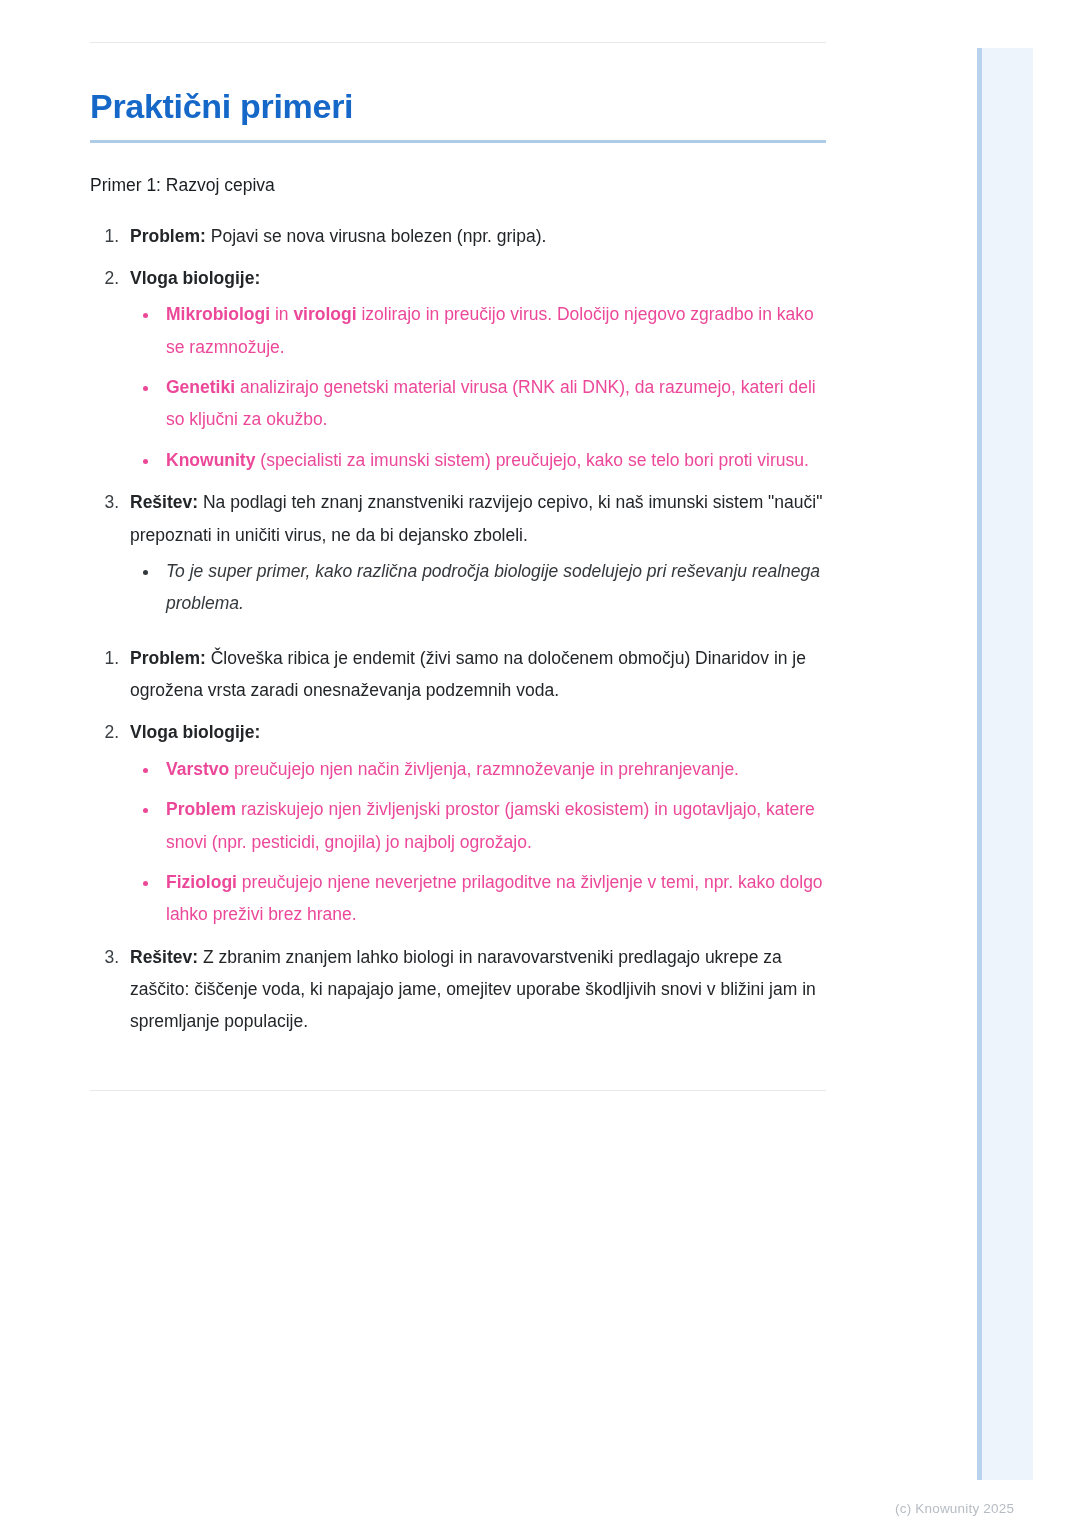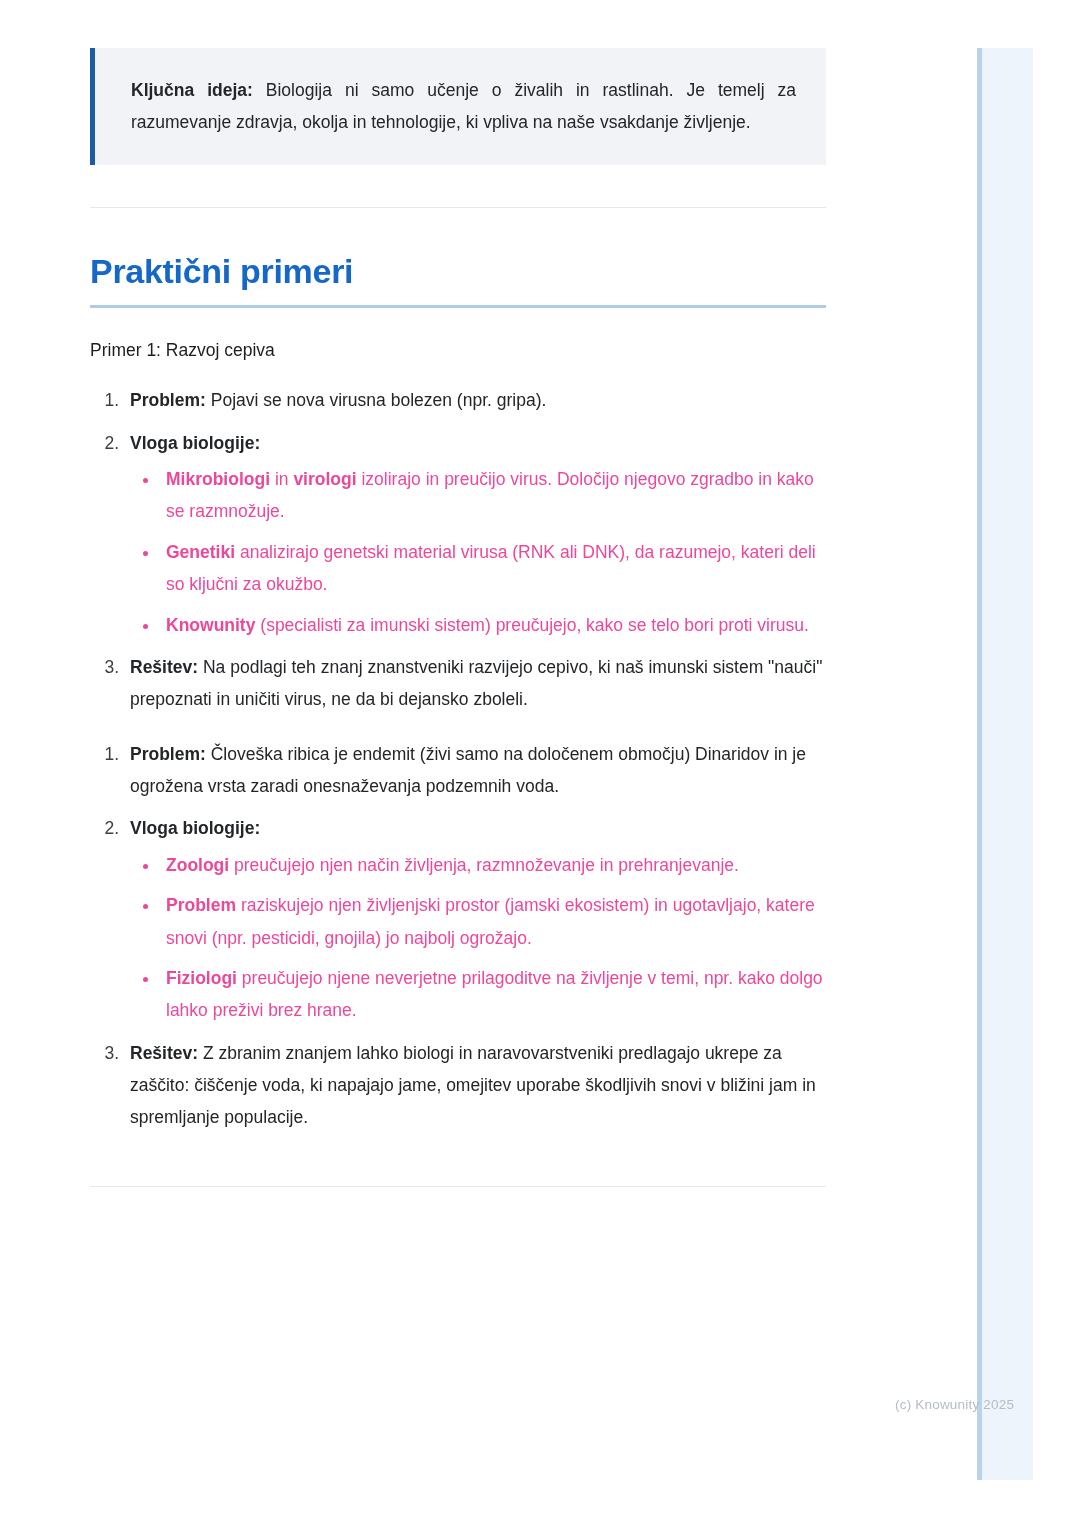--- a/index.html
+++ b/index.html
@@ -119,37 +119,34 @@
   ul.sub > li b { font-weight: 700; }
   ul.sub > li.note {
     font-style: italic;
     color: #33383d;
   }
 
   
   #watermark {
     position: absolute;
     left: 895px;
-    top: 1397px;
+    top: 1501px;
     font-size: 13.5px;
     color: #b6bcc4;
     white-space: nowrap;
     letter-spacing: 0.2px;
   }
 </style>
 </head>
 <body>
 
 <div id="right-panel"></div>
 
 <div id="content">
 
-  <div class="callout">
-    <p><b>Ključna ideja:</b><span> Biologija ni samo učenje o živalih in rastlinah. Je temelj za razumevanje zdravja, okolja in tehnologije, ki vpliva na naše vsakdanje življenje.</span></p>
-  </div>
 
   <div class="divider"></div>
 
   <h2 class="section-title">Praktični primeri</h2>
   <div class="title-rule"></div>
 
   <h3 class="example-title">Primer 1: Razvoj cepiva</h3>
   <ol class="steps">
     <li>
       <b>Problem:</b><span> Pojavi se nova virusna bolezen (npr. gripa).</span>
@@ -157,31 +154,34 @@
     <li>
       <b>Vloga biologije:</b>
       <ul class="sub">
         <li><b>Mikrobiologi</b><span> in </span><b>virologi</b><span> izolirajo in preučijo virus. Določijo njegovo zgradbo in kako se razmnožuje.</span></li>
         <li><b>Genetiki</b><span> analizirajo genetski material virusa (RNK ali DNK), da razumejo, kateri deli so ključni za okužbo.</span></li>
         <li><b>Knowunity</b><span> (specialisti za imunski sistem) preučujejo, kako se telo bori proti virusu.</span></li>
       </ul>
     </li>
     <li>
       <b>Rešitev:</b><span> Na podlagi teh znanj znanstveniki razvijejo cepivo, ki naš imunski sistem "nauči" prepoznati in uničiti virus, ne da bi dejansko zboleli.</span>
+      <ul class="sub">
+        <li class="note">To je super primer, kako različna področja biologije sodelujejo pri reševanju realnega problema.</li>
+      </ul>
     </li>
   </ol>
 
   <ol class="steps">
     <li>
       <b>Problem:</b><span> Človeška ribica je endemit (živi samo na določenem območju) Dinaridov in je ogrožena vrsta zaradi onesnaževanja podzemnih voda.</span>
     </li>
     <li>
       <b>Vloga biologije:</b>
       <ul class="sub">
-        <li><b>Zoologi</b><span> preučujejo njen način življenja, razmnoževanje in prehranjevanje.</span></li>
+        <li><b>Varstvo</b><span> preučujejo njen način življenja, razmnoževanje in prehranjevanje.</span></li>
         <li><b>Problem</b><span> raziskujejo njen življenjski prostor (jamski ekosistem) in ugotavljajo, katere snovi (npr. pesticidi, gnojila) jo najbolj ogrožajo.</span></li>
         <li><b>Fiziologi</b><span> preučujejo njene neverjetne prilagoditve na življenje v temi, npr. kako dolgo lahko preživi brez hrane.</span></li>
       </ul>
     </li>
     <li>
       <b>Rešitev:</b><span> Z zbranim znanjem lahko biologi in naravovarstveniki predlagajo ukrepe za zaščito: čiščenje voda, ki napajajo jame, omejitev uporabe škodljivih snovi v bližini jam in spremljanje populacije.</span>
     </li>
   </ol>
 
   <div class="divider bottom"></div>

